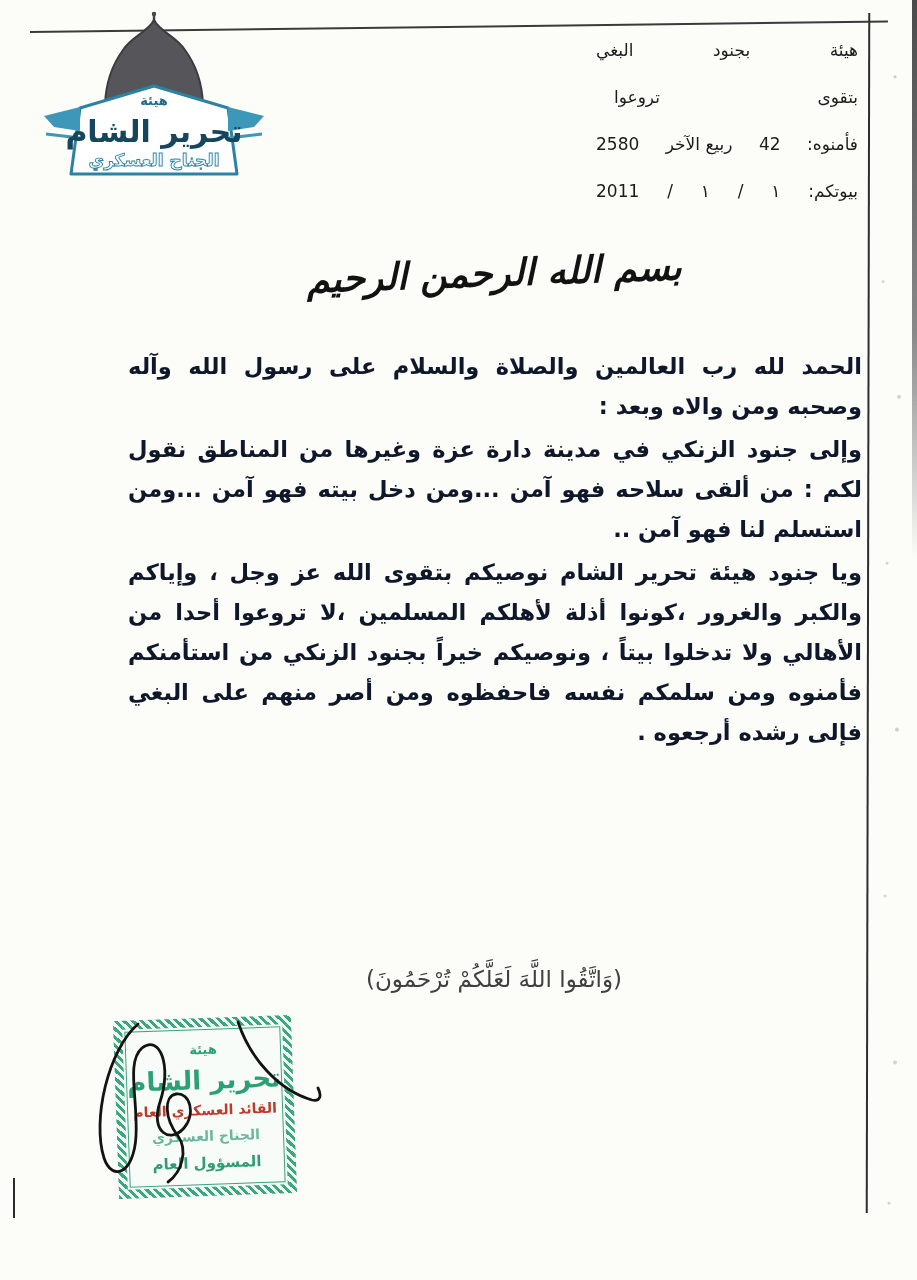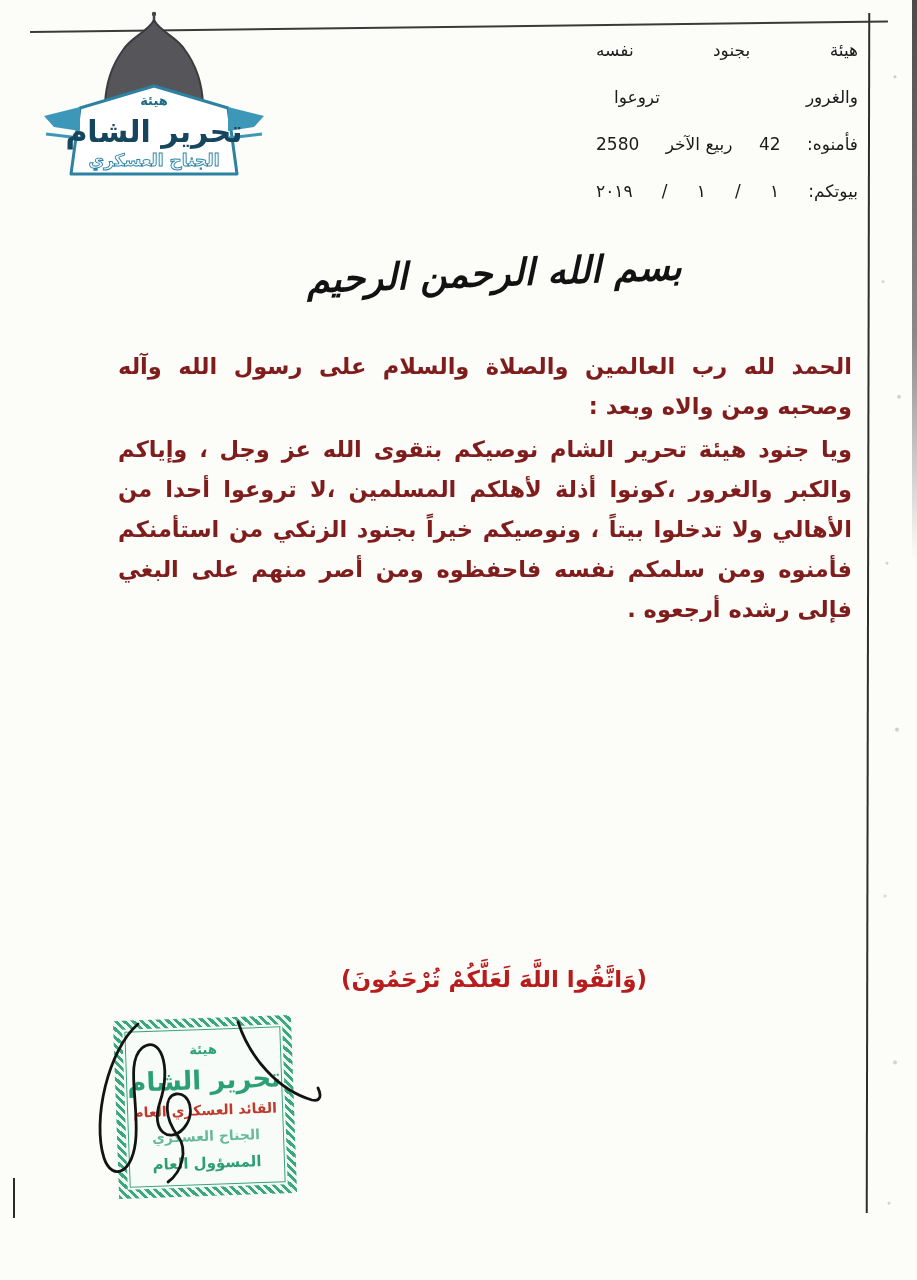--- a/index.html
+++ b/index.html
@@ -31,27 +31,27 @@
   
   .lhead{position:absolute; left:596px; top:40px; width:262px; direction:rtl;
     font-size:17px; color:#1b1b1b;}
   .hrow{display:flex; justify-content:space-between; align-items:baseline; height:26px; margin-bottom:21px;}
   .hrow.narrow{padding-left:18px;}
   
   .basmala{position:absolute; left:128px; top:252px; width:732px; text-align:center;
     font-size:37px; font-weight:bold; font-style:italic; transform:rotate(-2deg);
     letter-spacing:-1px; color:#121212;}
   
-  .body-text{position:absolute; left:118px; top:346px; width:734px;
+  .body-text{position:absolute; left:128px; top:346px; width:734px;
     direction:rtl; text-align:justify; font-weight:bold; font-size:22.5px;
-    line-height:40px; color:#7f1d1d;}
+    line-height:40px; color:#0f172a;}
   .body-text p{margin:0 0 3px 0;}
   
   .verse{position:absolute; left:128px; top:966px; width:732px; text-align:center;
-    direction:rtl; font-size:23px; font-weight:bold; color:#b91c1c;}
+    direction:rtl; font-size:23px; font-weight:normal; color:#404040;}
   
   .stamp{position:absolute; left:116px; top:1018px; width:178px; height:178px;
     transform:rotate(-2deg);
     border:9px solid #3ea67f;
     border-image:repeating-linear-gradient(45deg,#3ea67f 0,#3ea67f 3px,#ecf8f1 3px,#ecf8f1 6px) 9;
     background:rgba(243,252,247,.4); box-sizing:border-box;}
   .stamp-inner{position:absolute; inset:2px; border:1.5px solid #3aa37c;
     display:flex; flex-direction:column; align-items:center; justify-content:space-evenly;
     direction:rtl; text-align:center; padding:2px 0;}
   .stamp-l1{font-size:13px; font-weight:bold; color:#2ba078;}
@@ -85,46 +85,47 @@
       <text x="112" y="95" font-size="13" font-weight="bold" fill="#1d6a87" text-anchor="middle">هيئة</text>
       <text x="112" y="132" font-size="30" font-weight="bold" fill="#15465e" text-anchor="middle">تحرير الشام</text>
       <text x="112" y="156" font-size="17" font-weight="bold" fill="#f2f9fc" stroke="#2c82a3" stroke-width="0.9" text-anchor="middle">الجناح العسكري</text>
     </svg>
   </div>
 
   <div class="lhead">
     <div class="hrow">
       <span>هيئة</span>
       <span>بجنود</span>
-      <span>نفسه</span>
+      <span>البغي</span>
     </div>
     <div class="hrow narrow">
-      <span>والغرور</span>
+      <span>بتقوى</span>
       <span>تروعوا</span>
     </div>
     <div class="hrow">
       <span>فأمنوه:</span>
       <span>42</span>
       <span>ربيع الآخر</span>
       <span>2580</span>
     </div>
     <div class="hrow">
       <span>بيوتكم:</span>
       <span>١</span>
       <span>/</span>
       <span>١</span>
       <span>/</span>
-      <span>٢٠١٩</span>
+      <span>2011</span>
     </div>
   </div>
 
   <div class="basmala">بسم الله الرحمن الرحيم</div>
 
   <div class="body-text">
     <p>الحمد لله رب العالمين والصلاة والسلام على رسول الله وآله وصحبه ومن والاه وبعد :</p>
+    <p>وإلى جنود الزنكي في مدينة دارة عزة وغيرها من المناطق نقول لكم : من ألقى سلاحه فهو آمن ...ومن دخل بيته فهو آمن ...ومن استسلم لنا فهو آمن ..</p>
     <p>ويا جنود هيئة تحرير الشام نوصيكم بتقوى الله عز وجل ، وإياكم والكبر والغرور ،كونوا أذلة لأهلكم المسلمين ،لا تروعوا أحدا من الأهالي ولا تدخلوا بيتاً ، ونوصيكم خيراً بجنود الزنكي من استأمنكم فأمنوه ومن سلمكم نفسه فاحفظوه ومن أصر منهم على البغي فإلى رشده أرجعوه .</p>
   </div>
 
   <div class="verse">(وَاتَّقُوا اللَّهَ لَعَلَّكُمْ تُرْحَمُونَ)</div>
 
   <div class="stamp">
     <div class="stamp-inner">
       <div class="stamp-l1">هيئة</div>
       <div class="stamp-l2">تحرير الشام</div>
       <div class="stamp-l3">القائد العسكري العام</div>

